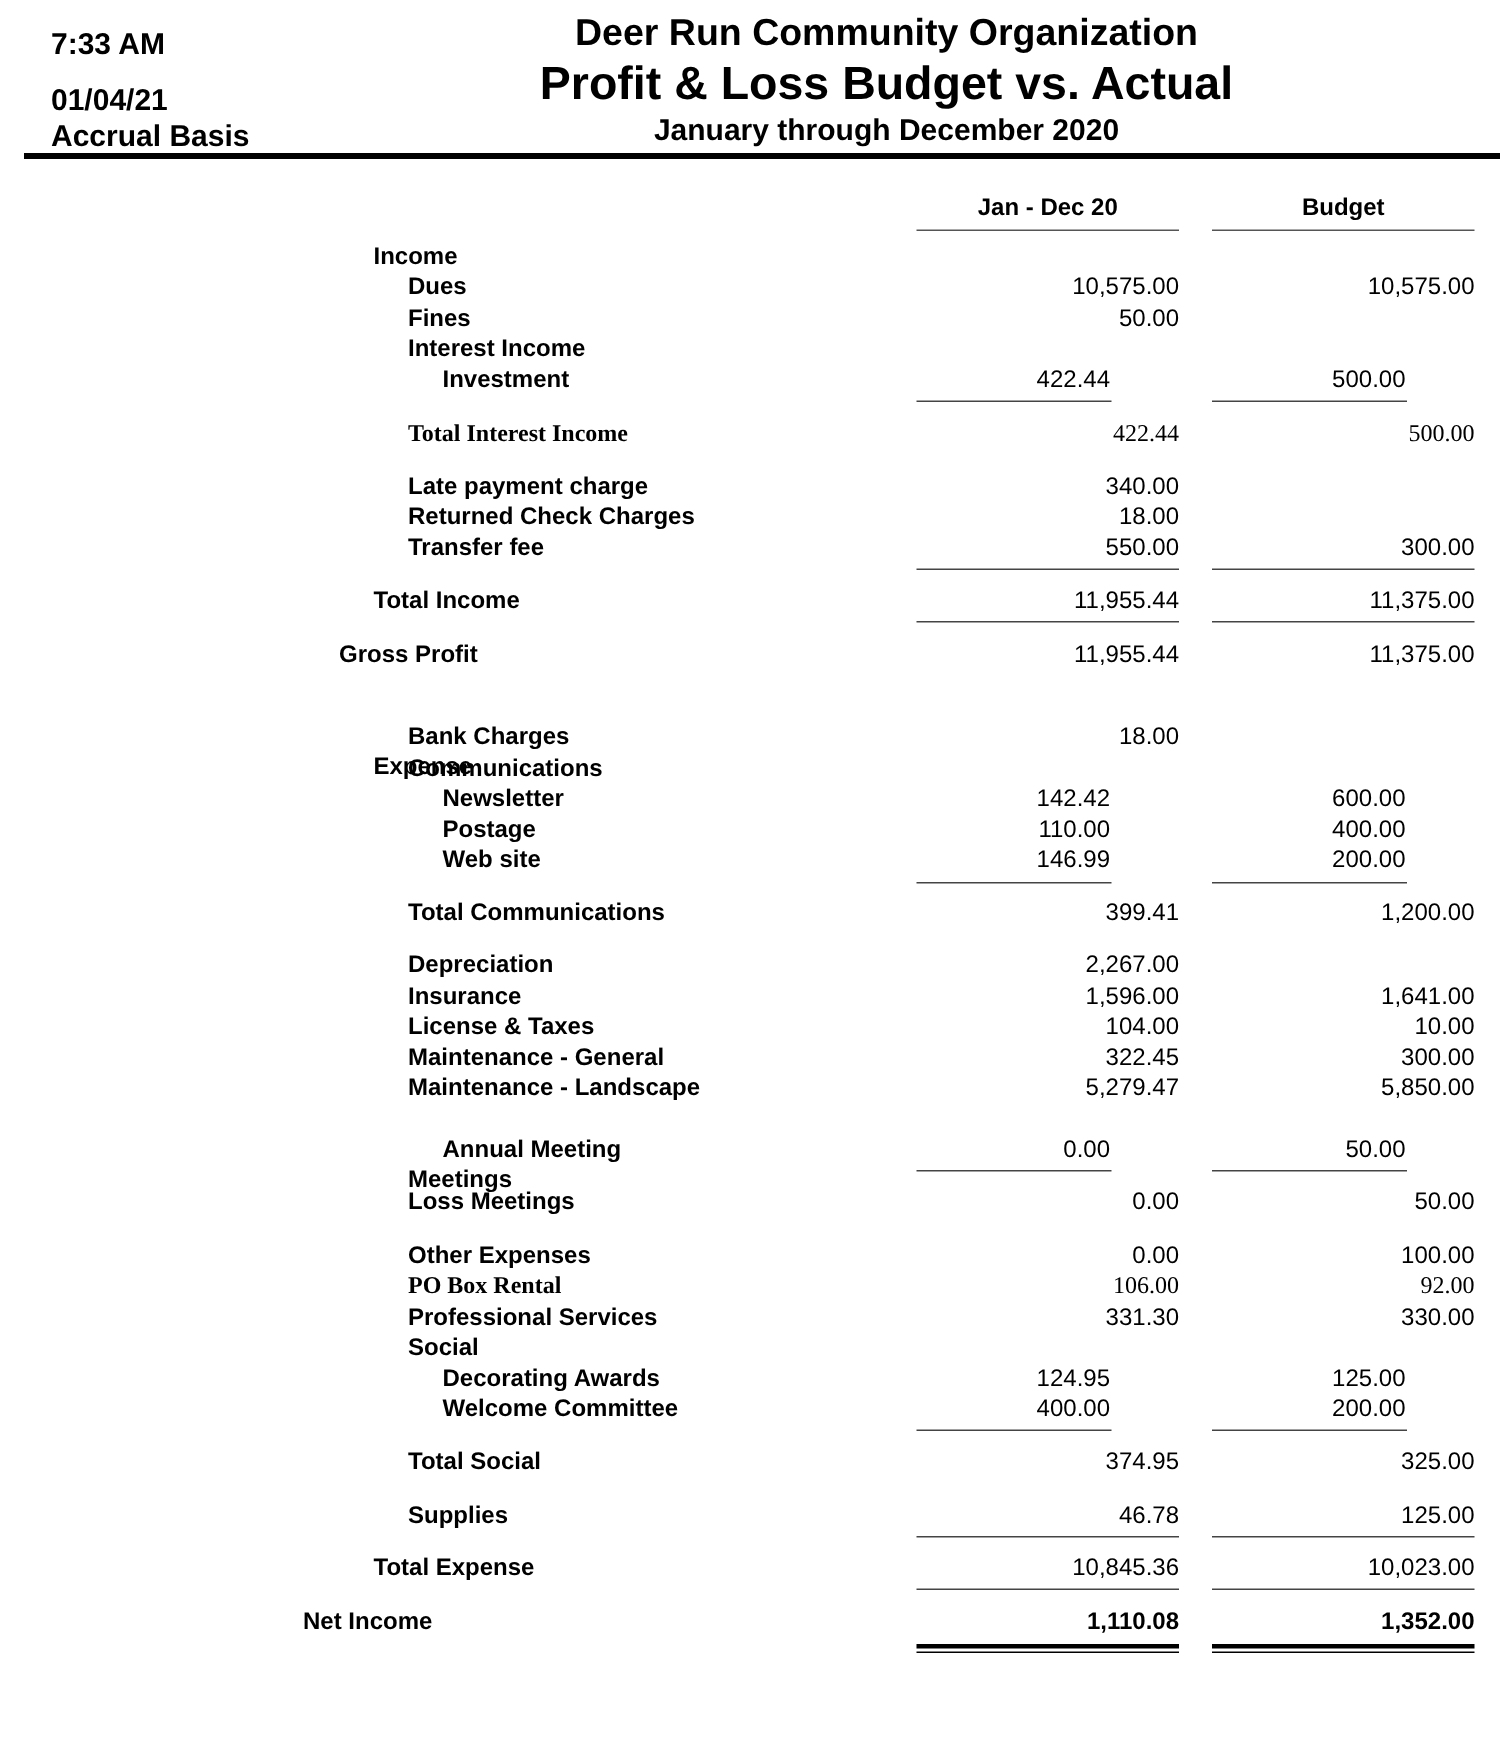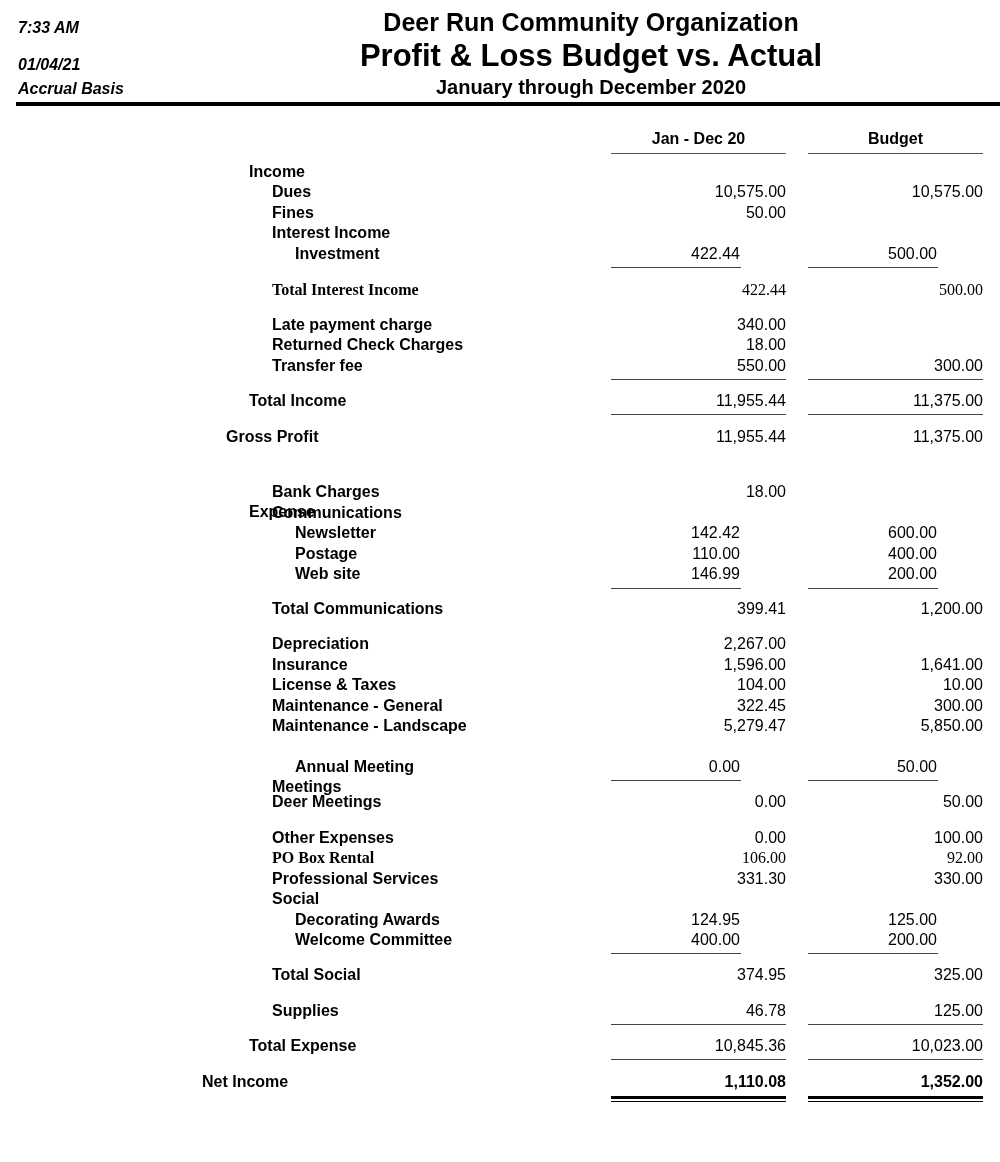--- a/index.html
+++ b/index.html
@@ -1,18 +1,18 @@
 <!DOCTYPE html>
 <html><head>
   <meta charset="utf-8">
   <style>
     html, body { margin: 0; padding: 0; background: #ffffff; }
     body { width: 1000px; height: 1162px; position: relative; overflow: hidden;
            font-family: "Liberation Sans", sans-serif; color: #000; }
-    .hdr-left { position: absolute; left: 18px; font-size: 16px; font-weight: bold; font-style: italic; }
+    .hdr-left { position: absolute; left: 34px; font-size: 20px; font-weight: bold; }
     .hdr-center { position: absolute; left: 0; width: 1182px; text-align: center; font-weight: bold; }
     .title1 { top: 8px; font-size: 25px; }
     .title2 { top: 38px; font-size: 31px; }
     .title3 { top: 76px; font-size: 20px; }
     .top-rule { position: absolute; left: 16px; top: 102px; width: 984px; height: 4px; background: #000; }
     .colhead { position: absolute; top: 130px; font-size: 16px; font-weight: bold; text-align: center; width: 175px; }
     .colhead-rule { position: absolute; top: 153px; height: 1px; width: 175px; background: #555; }
     .row { position: absolute; left: 0; width: 1000px; height: 20px; font-size: 16px; }
     .label { position: absolute; font-weight: bold; white-space: nowrap; top: 0; }
     .lvl0 { left: 202px; } .lvl1 { left: 226px; } .lvl2 { left: 249px; }
@@ -177,21 +177,21 @@
       <span class="val bud"></span>
     </div>
     <div class="row" style="top: 758px;">
       <span class="label lvl4">Annual Meeting</span>
       <span class="val act sub">0.00</span>
       <span class="val bud sub">50.00</span>
     </div>
     <div class="rule act sub" style="top: 780px;"></div>
     <div class="rule bud sub" style="top: 780px;"></div>
     <div class="row" style="top: 793px;">
-      <span class="label lvl3">Deer Meetings</span>
+      <span class="label lvl3">Loss Meetings</span>
       <span class="val act">0.00</span>
       <span class="val bud">50.00</span>
     </div>
     <div class="row" style="top: 829px;">
       <span class="label lvl3">Other Expenses</span>
       <span class="val act">0.00</span>
       <span class="val bud">100.00</span>
     </div>
     <div class="row" style="top: 849px; font-family: Liberation Serif, serif;">
       <span class="label lvl3">PO Box Rental</span>

